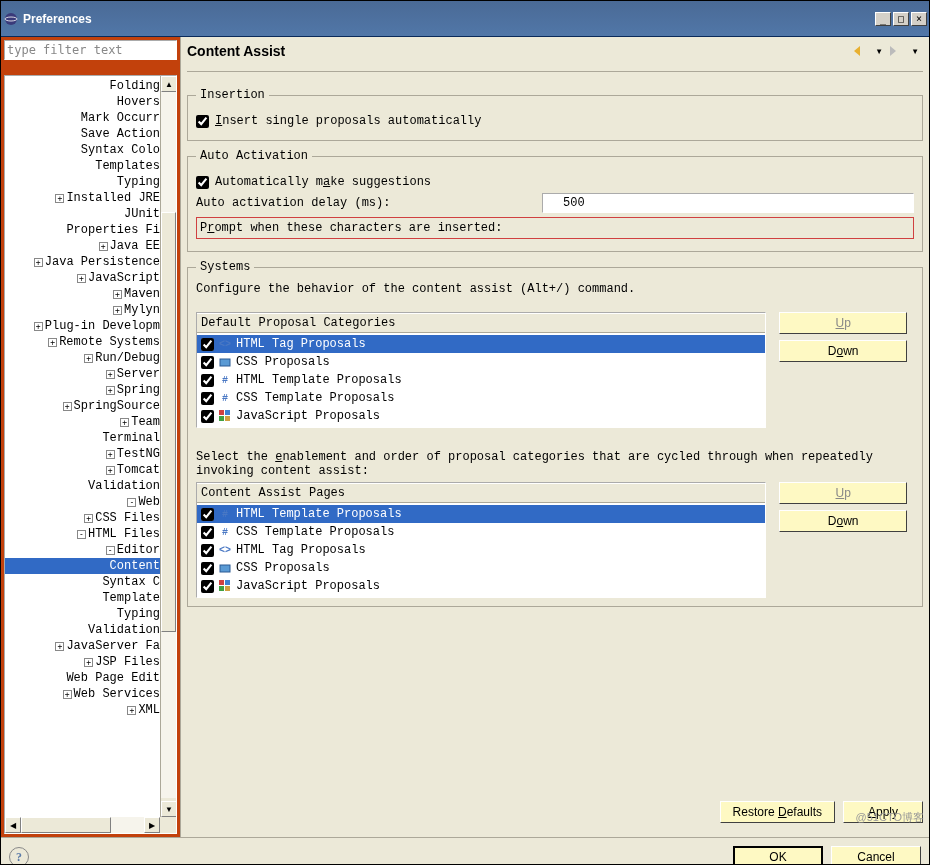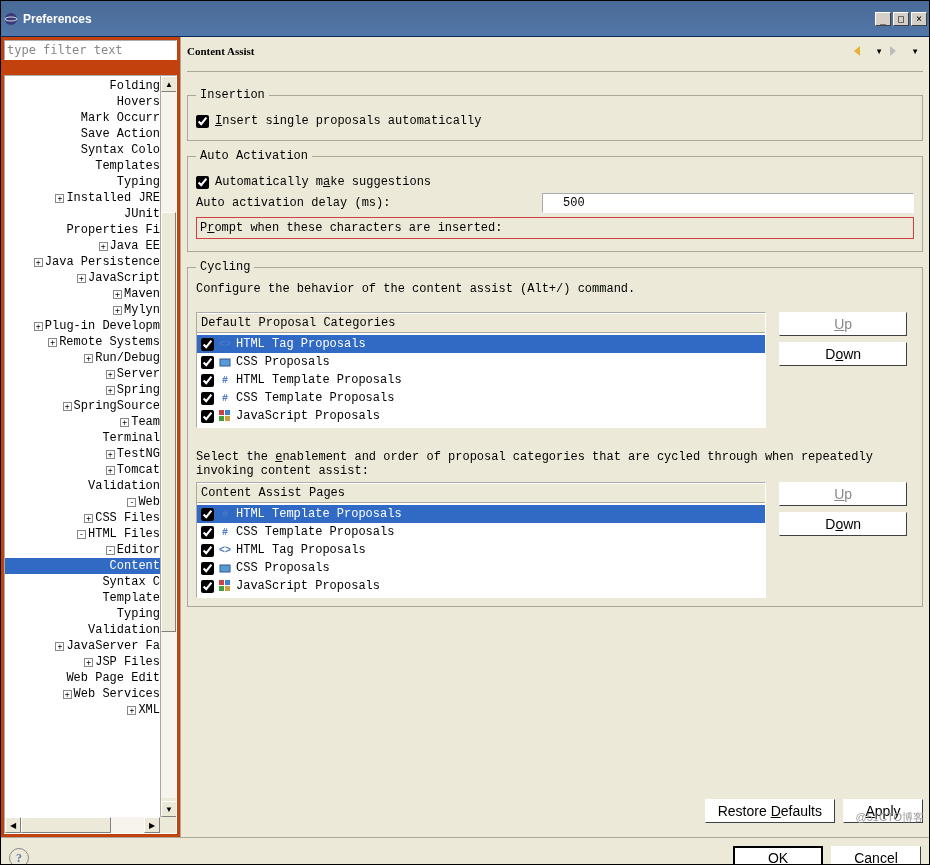--- a/index.html
+++ b/index.html
@@ -24,42 +24,42 @@
 .scrollbar-v { position:absolute; right:0; top:0; width:16px; height:calc(100% - 16px); background:#ece9d8; border-left:1px solid #aca899;}
 .scroll-btn { width:16px; height:16px; background:#ece9d8; border:1px solid #fff; border-right-color:#808080; border-bottom-color:#808080; display:flex; align-items:center; justify-content:center; font-size:8px;}
 .scroll-thumb { background:#ece9d8; border:1px solid #fff; border-right-color:#808080; border-bottom-color:#808080; }
 .scrollbar-v .track { background: repeating-conic-gradient(#fff 0 25%, #ece9d8 0 50%) 50%/2px 2px; }
 .scrollbar-h { position:absolute; bottom:0; left:0; height:16px; width:calc(100% - 16px); background:#ece9d8; display:flex;}
 .scrollbar-h .track { flex:1; background: repeating-conic-gradient(#fff 0 25%, #ece9d8 0 50%) 50%/2px 2px;}
 .scroll-corner { position:absolute; right:0; bottom:0; width:16px; height:16px; background:#ece9d8;}
 
 .right-panel { flex:1; display:flex; flex-direction:column; padding:6px; font-family: "Courier New", monospace; font-size:12px;}
 .page-header { display:flex; align-items:center; border-bottom:1px solid #aca899; padding-bottom:12px; margin-bottom:8px;}
-.page-header h1 { font-family: Liberation Serif, serif; font-size:11px; font-weight:bold; flex:1;}
+.page-header h1 { font-family: Liberation Sans, sans-serif; font-size:14px; font-weight:bold; flex:1;}
 .navarrow { width:16px; height:16px; margin-left:2px; display:inline-flex; align-items:center; justify-content:center;}
 .page-body { flex:1; font-family: "Courier New", monospace; overflow:hidden;}
 
 fieldset { border:1px solid #aca899; margin:8px 0; padding:8px; }
 fieldset legend { padding:0 4px; font-family: "Courier New", monospace;}
 .row { margin:4px 0; display:flex; align-items:center; gap:6px;}
 input[type=checkbox]{ width:13px; height:13px; accent-color:#000; }
 .row label { font-family: "Courier New", monospace;}
 .u { text-decoration:underline;}
 input[type=text].field { border:1px inset #fff; padding:2px 20px; font-family:"Courier New",monospace; font-size:12px; background:#fff;}
 .highlight-row { border:1px solid #d04040; padding:3px; margin:4px 0;}
 
 .list-box { border:1px inset #fff; background:#fff; width:570px; display:inline-block; vertical-align:top;}
 .list-header { background:#ece9d8; border-bottom:1px solid #aca899; padding:2px 4px; font-family:"Courier New",monospace; border-top:1px solid #fff;}
 .list-body { padding:2px 0;}
 .list-item { display:flex; align-items:center; padding:1px 4px; gap:4px; height:18px;}
 .list-item.sel { background:#316ac5; color:#fff;}
 .li-icon { width:14px; height:14px; display:inline-flex; align-items:center; justify-content:center; font-size:10px;}
 
 .side-btns { display:inline-flex; flex-direction:column; gap:6px; vertical-align:top; margin-left:6px; width:128px;}
-button.win { background:#ffffff; border:1px solid #fff; border-right-color:#404040; border-bottom-color:#404040; padding:3px 12px; font-family:Tahoma,sans-serif; font-size:14px; min-width:80px;}
+button.win { background:#fef9c3; border:1px solid #fff; border-right-color:#404040; border-bottom-color:#404040; padding:3px 12px; font-family:Tahoma,sans-serif; font-size:12px; min-width:80px;}
 button.win.disabled { color:#888;}
 
 .footer-page { display:flex; justify-content:flex-end; gap:8px; padding:8px 0; border-top:0px;}
 .dialog-footer { border-top:1px solid #aca899; padding:8px; display:flex; align-items:center; }
 .help-icon { width:20px; height:20px; border:1px solid #888; border-radius:50%; display:flex; align-items:center; justify-content:center; color:#5a7aa8; font-weight:bold; font-family:Georgia,serif;}
 .footer-btns { margin-left:auto; display:flex; gap:8px;}
 .footer-btns button.win { min-width:90px;}
 
 .watermark { position:absolute; right:6px; bottom:40px; color:#999; font-size:11px; font-family:sans-serif;}
 </style>
@@ -179,21 +179,21 @@
         <div class="row">
           <label style="width:340px;">Auto activation delay (ms):</label>
           <input type="text" class="field" style="flex: 1 1 0%;" value="500">
         </div>
         <div class="row highlight-row">
           <label style="width:340px;"><span>P</span><span class="u">r</span><span>ompt when these characters are inserted:</span></label>
         </div>
       </fieldset>
 
       <fieldset>
-        <legend>Cycling</legend>
+        <legend>Systems</legend>
         <div style="margin-bottom:16px;">Configure the behavior of the content assist (Alt+/) command.</div>
 
         <div>
           <div class="list-box">
             <div class="list-header">Default Proposal Categories</div>
             <div class="list-body" id="list1">
                 <div class="list-item sel">
                   <input type="checkbox" checked="" style="">
                   <span class="li-icon">
                     <span style="color:#4a78c4;font-weight:bold;">&lt;&gt;</span>

